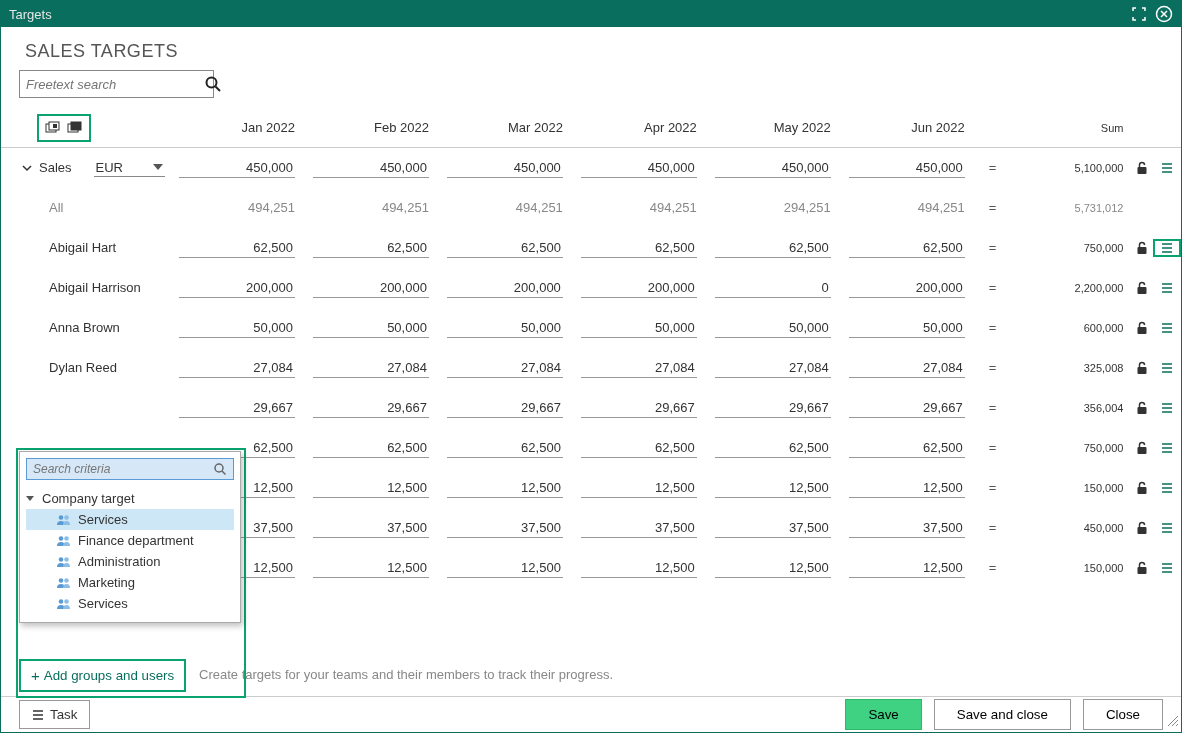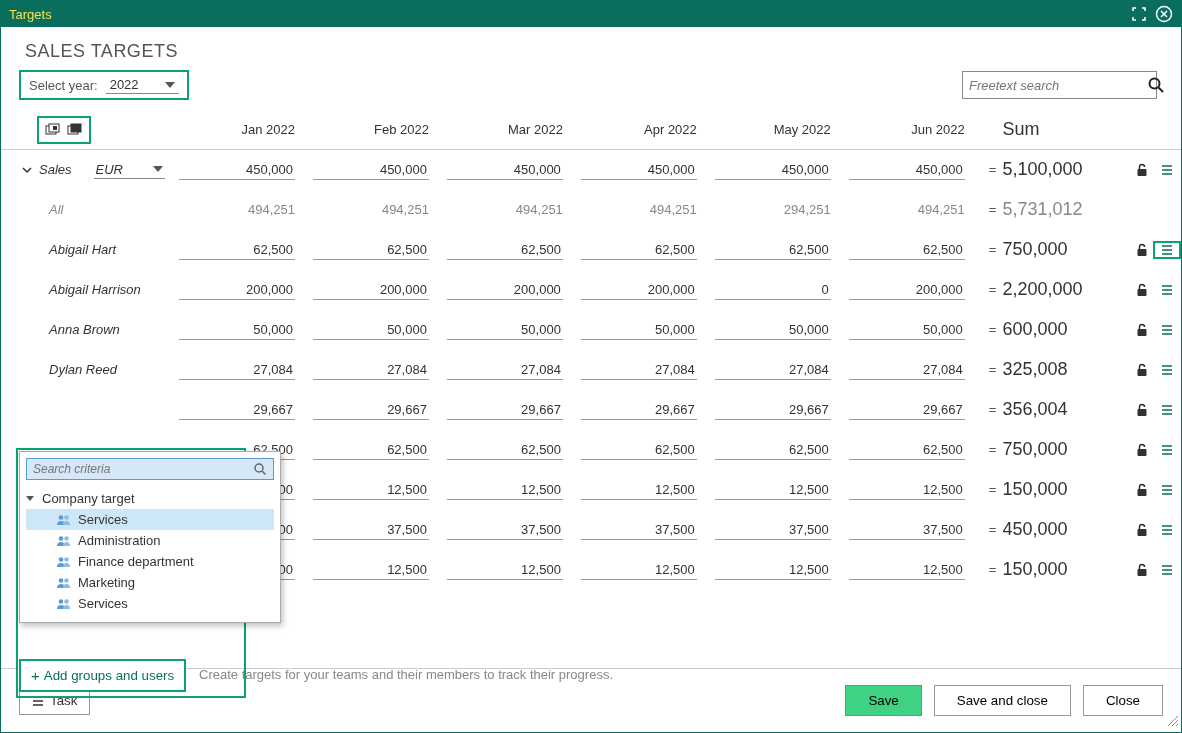--- a/index.html
+++ b/index.html
@@ -1,18 +1,18 @@
 <!DOCTYPE html>
 <html><head>
 <meta charset="utf-8">
 <style>
   * { box-sizing: border-box; margin: 0; padding: 0; }
   body { font-family: "Segoe UI", Arial, sans-serif; font-size: 13px; color: #333; background:#fff; }
   .window { width: 1182px; height: 733px; border: 1px solid #0a6e5f; display:flex; flex-direction:column; position:relative; }
-  .titlebar { background:#0a6e5f; color:#fde047; height:26px; display:flex; align-items:center; padding:0 8px; justify-content:space-between; }
+  .titlebar { background:#0a6e5f; color:#e5e5e5; height:26px; display:flex; align-items:center; padding:0 8px; justify-content:space-between; }
   .titlebar-title { font-size:13px; }
   .titlebar-icons { display:flex; gap:8px; align-items:center; }
   .tb-icon svg { display:block; }
   .content { flex:1; background:#fff; position:relative; }
 
   .heading { font-size:18px; color:#555; padding: 14px 16px 8px 24px; letter-spacing:0.5px; }
 
   .topbar { display:flex; justify-content:space-between; align-items:center; padding:0 24px 10px 18px; }
   .year-select-wrap { border:2px solid #0aa36f; padding:4px 8px; display:flex; align-items:center; gap:8px; }
   .year-label { color:#555; font-size:13px; }
@@ -23,51 +23,51 @@
   .search-input { border:none; outline:none; flex:1; font-style:italic; color:#888; font-size:13px; }
   .mag-icon svg { display:block; }
   .toolbar-icons { border:2px solid #0aa36f; margin-left:18px; padding:5px 6px; display:flex; gap:6px; }
   .tool-btn svg { display:block; }
 
   .grid { position:relative; }
   .header-row, .data-row { display:flex; align-items:center; border-bottom:1px solid transparent; }
   .header-row { height:40px; border-bottom:1px solid #ccc; }
   .data-row { height:40px; }
   .data-row.faded { color:#888; }
-  .label-col { width:178px; flex-shrink:0; padding-left:20px; display:flex; align-items:flex-end; gap:6px; font-size:13px;font-style:italic;}
+  .label-col { width:178px; flex-shrink:0; padding-left:20px; display:flex; align-items:flex-end; gap:6px; font-size:13px;}
   .label-col.indent { padding-left:48px; }
   .mcol { width:135px; text-align:right; padding-right:18px; font-size:13px; }
   .mcol .cell-line { border-bottom:1px solid #999; padding:2px 2px; }
   .eq-col { width:20px; text-align:center; color:#555; }
-  .sum-col { width:130px; padding-right:8px; font-size:18px; }
+  .sum-col { width:130px; text-align:right; padding-right:8px; font-size:11px; }
   .lock-col { width:22px; text-align:center; }
   .menu-col { width:28px; text-align:center; }
   .menu-col.hl { border:2px solid #0aa36f; }
   .lock-icon svg, .menu-icon svg { display:block; margin:0 auto; }
 
   .sales-head { display:flex; align-items:center; gap:6px; }
   .currency-dd { display:flex; align-items:center; gap:30px; border-bottom:1px solid #888; padding:1px 2px; margin-left:16px; cursor:pointer;}
 
-  .popup { position:absolute; left:18px; top:424px; width:262px; background:#fff; border:1px solid #aaa; box-shadow:2px 3px 6px rgba(0,0,0,0.25); z-index:5; }
+  .popup { position:absolute; left:18px; top:424px; width:222px; background:#fff; border:1px solid #aaa; box-shadow:2px 3px 6px rgba(0,0,0,0.25); z-index:5; }
   .popup-search { margin:6px; }
   .popup-search-inner { border:1px solid #5b9bd5; background:#d6e8f7; padding:3px 6px; display:flex; align-items:center; }
   .popup-search-input { border:none; background:transparent; outline:none; flex:1; font-size:12px; color:#555; font-style:italic;}
   .tree { padding:2px 6px 8px 6px; font-size:13px; }
   .tree-row { display:flex; align-items:center; gap:6px; padding:3px 0; cursor:pointer;}
   .tree-row.root { padding-left:0; }
   .tree-row.child { padding-left:30px; }
   .tree-row.sel { background:#cde7f7; }
   .tri { width:0; height:0; border-left:4px solid transparent; border-right:4px solid transparent; border-top:5px solid #555; margin-right:2px;}
   .people-icon svg { display:block; }
 
   .add-groups-wrap { position:absolute; left:18px; top:632px; border:2px solid #0aa36f; padding:6px 10px; display:flex; align-items:center; gap:4px; color:#0a6e5f; z-index:6; background:#fff;}
   .add-groups-wrap .plus { font-size:15px; }
   .hint-text { position:absolute; left:198px; top:640px; color:#888; font-size:13px; }
 
-  .footer { height:64px; border-top:1px solid #ccc; display:flex; align-items:center; justify-content:space-between; padding:0 18px 0 18px; }
+  .footer { height:36px; border-top:1px solid #ccc; display:flex; align-items:center; justify-content:space-between; padding:0 18px 0 18px; }
   .task-btn { border:1px solid #999; padding:6px 12px; display:flex; align-items:center; gap:6px; cursor:pointer; color:#333; background:#fff;}
   .right-btns { display:flex; gap:12px; }
   .btn { border:1px solid #999; padding:7px 22px; cursor:pointer; background:#fff; }
   .btn.primary { background:#3fd282; border-color:#2db96a; }
   .resize-handle { position:absolute; right:2px; bottom:2px; }
 
   .hl-border { position:absolute; border:2px solid #0aa36f; pointer-events:none; }
   .hl-add { left:15px; top:421px; width:230px; height:250px; }
 </style>
 </head>
@@ -88,27 +88,20 @@
             <path d="M6 6 L12 12 M12 6 L6 12"></path>
         </svg>
       </span>
     </div>
   </div>
 
   <div class="content">
     <div class="heading">SALES TARGETS</div>
 
     <div class="topbar">
-      <div class="year-select-wrap">
-        <span class="year-label">Select year:</span>
-        <div class="year-dropdown">
-          <span>2022</span>
-          <span class="chev-down"></span>
-        </div>
-      </div>
       <div class="search-wrap">
         <input class="search-input" placeholder="Freetext search" style="">
         <span class="mag-icon">
           <svg width="18" height="18" viewBox="0 0 18 18" fill="none" stroke="#222" stroke-width="2">
             <circle cx="7.5" cy="7.5" r="5"></circle>
               <path d="M11.5 11.5 L16 16"></path>
           </svg>
         </span>
       </div>
     </div>
@@ -553,32 +546,32 @@
             </div>
             <div class="tree-row child">
               <span class="people-icon">
                 <svg width="16" height="12" viewBox="0 0 16 12">
                   <circle cx="5" cy="3.5" r="2.3" fill="#5b9bd5"></circle>
                   <circle cx="10.5" cy="3.5" r="2.3" fill="#8cbde6"></circle>
                   <path d="M1 11 Q1 7 5 7 Q9 7 9 11 Z" fill="#5b9bd5"></path>
                   <path d="M7 11 Q7 7 10.5 7 Q14 7 14 11 Z" fill="#8cbde6"></path>
                 </svg>
               </span>
-              <span>Administration</span>
+              <span>Finance department</span>
             </div>
             <div class="tree-row child">
               <span class="people-icon">
                 <svg width="16" height="12" viewBox="0 0 16 12">
                   <circle cx="5" cy="3.5" r="2.3" fill="#5b9bd5"></circle>
                   <circle cx="10.5" cy="3.5" r="2.3" fill="#8cbde6"></circle>
                   <path d="M1 11 Q1 7 5 7 Q9 7 9 11 Z" fill="#5b9bd5"></path>
                   <path d="M7 11 Q7 7 10.5 7 Q14 7 14 11 Z" fill="#8cbde6"></path>
                 </svg>
               </span>
-              <span>Finance department</span>
+              <span>Administration</span>
             </div>
             <div class="tree-row child">
               <span class="people-icon">
                 <svg width="16" height="12" viewBox="0 0 16 12">
                   <circle cx="5" cy="3.5" r="2.3" fill="#5b9bd5"></circle>
                   <circle cx="10.5" cy="3.5" r="2.3" fill="#8cbde6"></circle>
                   <path d="M1 11 Q1 7 5 7 Q9 7 9 11 Z" fill="#5b9bd5"></path>
                   <path d="M7 11 Q7 7 10.5 7 Q14 7 14 11 Z" fill="#8cbde6"></path>
                 </svg>
               </span>

